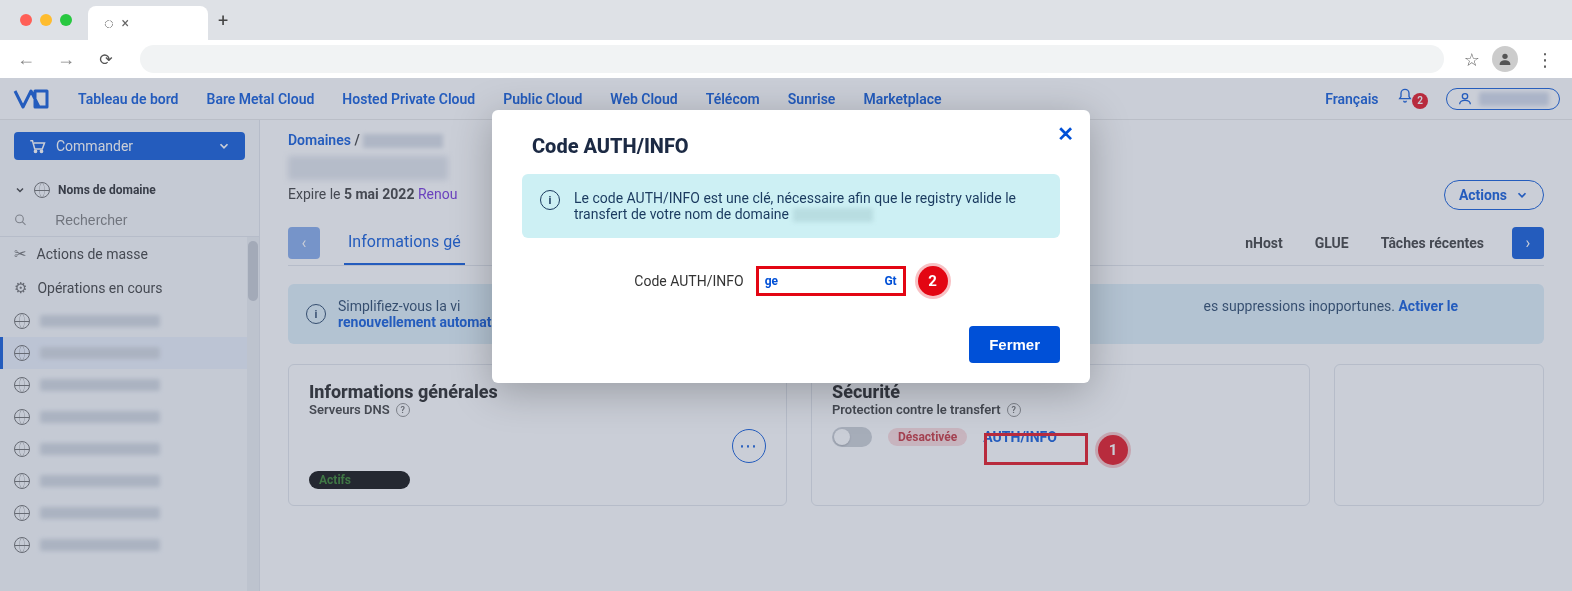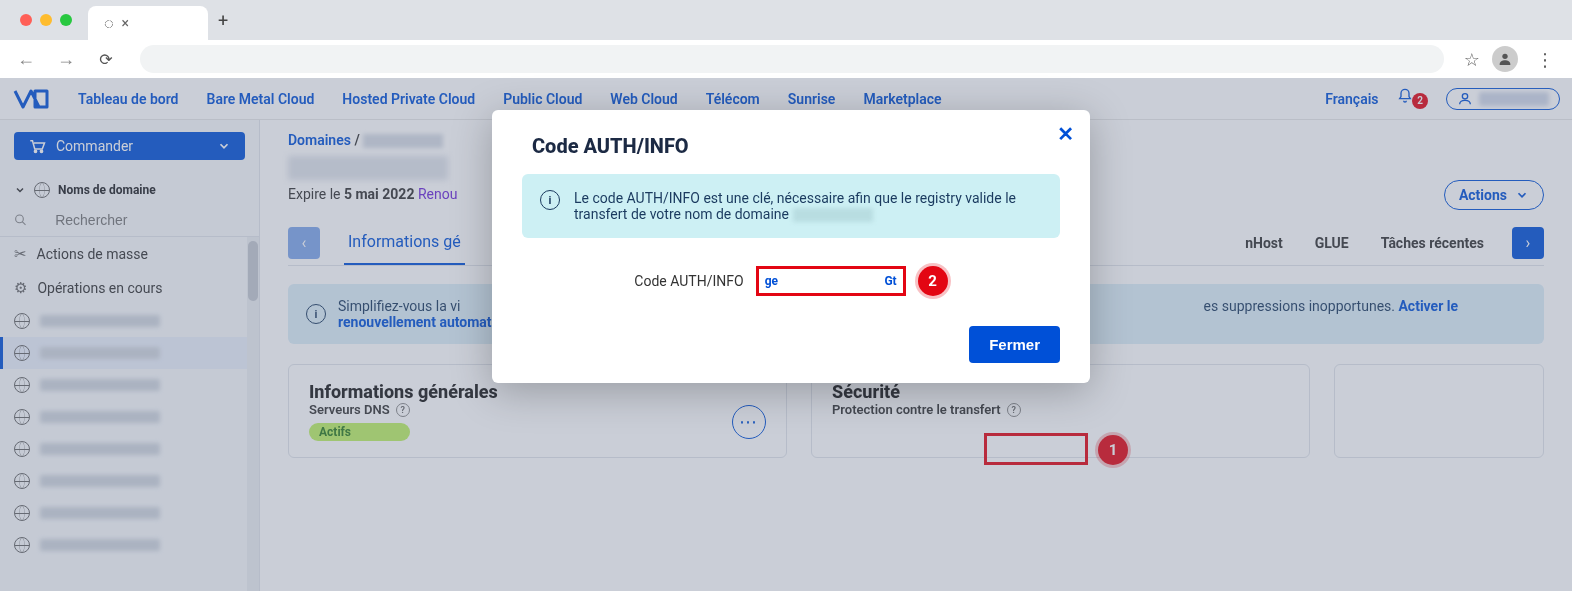--- a/index.html
+++ b/index.html
@@ -79,21 +79,21 @@
     .info-ico { width:20px; height:20px; border:1.5px solid #1a3a5f; border-radius:50%; display:flex; align-items:center; justify-content:center; font-size:11px; font-weight:700; color:#1a3a5f; flex-shrink:0;}
 
     .cards-row { display:flex; gap:24px;}
     .card { flex:1; border:1px solid #e0e4ea; border-radius:6px; padding:16px 20px; background:#fff;}
     .card h3 { font-size:18px; font-weight:800; color:#1a1a1a; margin-bottom:0;}
     .card-sub { display:flex; align-items:center; justify-content:space-between;}
     .card-sub-left { display:flex; flex-direction:column; gap:6px;}
     .sub-label { font-size:13px; color:#333; font-weight:600; display:flex; align-items:center; gap:6px;}
     .help-ico { width:14px; height:14px; border:1px solid #888; border-radius:50%; display:inline-flex; align-items:center; justify-content:center; font-size:9px; color:#666;}
     .pill { font-size:12px; font-weight:700; padding:2px 10px; border-radius:10px; display:inline-block;}
-    .pill-green { background:#bef264; color:#2a7a1f;}
+    .pill-green { background:#000000; color:#2a7a1f;margin-top:48px;}
     .pill-red { background:#fbd7d9; color:#c32630;}
     .dots-btn { width:34px; height:34px; border:1.5px solid #0050d7; border-radius:50%; display:flex; align-items:center; justify-content:center; color:#0050d7; font-size:18px; letter-spacing:2px;}
 
     .sec-row { display:flex; align-items:center; gap:16px; margin-top:10px;}
     .toggle { width:40px; height:20px; background:#c8ccd2; border-radius:10px; position:relative;}
     .toggle::after { content:""; position:absolute; width:16px; height:16px; border-radius:50%; background:#fff; top:2px; left:2px; box-shadow:0 1px 2px rgba(0,0,0,0.2);}
     .authinfo-link { color:#0050d7; font-weight:700; font-size:14px;}
     .side-card { width:210px; border:1px solid #e0e4ea; border-radius:6px; background:#fff;}
 
     
@@ -313,20 +313,25 @@
             </div>
             <div class="dots-btn">⋯</div>
           </div>
         </div>
         <div class="card" style="position:relative;">
           <h3>Sécurité</h3>
           <div class="sub-label">
             <span>Protection contre le transfert</span>
             <span class="help-ico">?</span>
           </div>
+          <div class="sec-row">
+            <div class="toggle"></div>
+            <span class="pill pill-red">Désactivée</span>
+            <span class="authinfo-link">AUTH/INFO</span>
+          </div>
           <div class="anno-box" style="left:172px; top:68px; width:104px; height:32px;"></div>
           <div class="anno-badge" style="left:286px; top:70px;">1</div>
         </div>
         <div class="side-card"></div>
       </div>
     </div>
   </div>
 </div>
 
 <div class="backdrop"></div>

